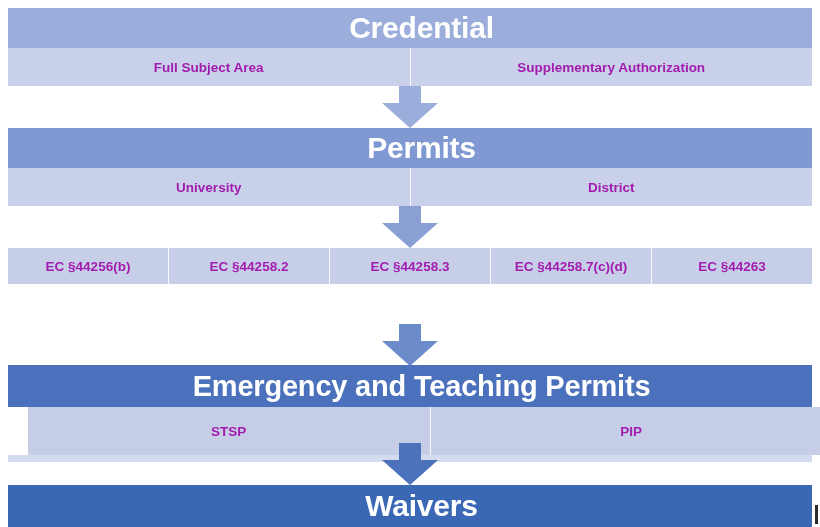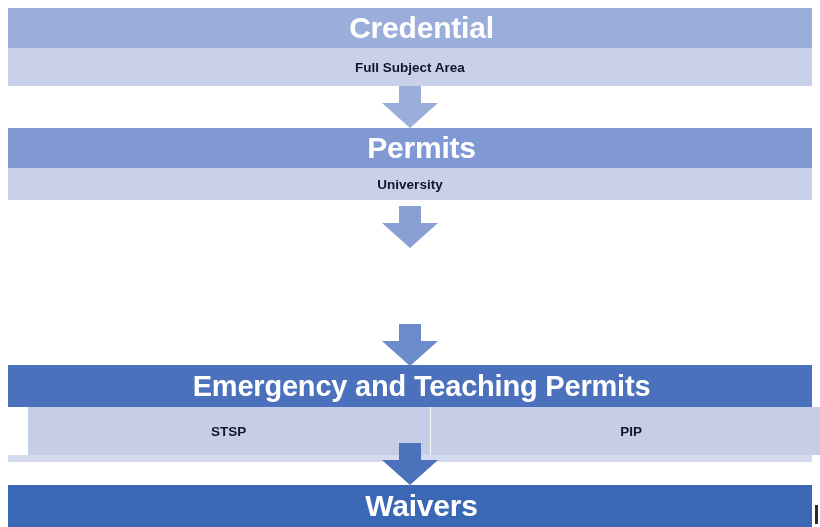--- a/index.html
+++ b/index.html
@@ -44,21 +44,21 @@
     width: 100%;
     box-sizing: border-box;
     display: flex;
     align-items: stretch;
   }
   .subcell {
     flex: 1 1 0;
     display: flex;
     align-items: center;
     justify-content: center;
-    color: #0f172a;
+    color: #a21caf;
     font-weight: bold;
     font-size: 13.5px;
     text-align: center;
     white-space: nowrap;
     box-sizing: border-box;
     border-right: 1px solid rgba(255,255,255,0.85);
   }
   .subcell:last-child { border-right: none; }
 
   
@@ -76,43 +76,52 @@
 </style>
 </head>
 <body>
 
 <div id="diagram">
 
   <div class="level" style="top:8px;">
     <div class="level-header" style="height:40px; font-size:30px; background:#9BADDA;">Credential</div>
     <div class="level-subrow" style="height:38px; background:#C9D0EA;">
       <div class="subcell">Full Subject Area</div>
+      <div class="subcell">Supplementary Authorization</div>
     </div>
   </div>
 
   <div class="arrow" style="left:382px; top:86px; height:42px;">
     <svg viewBox="0 0 56 42" preserveAspectRatio="none" aria-hidden="true">
       <polygon points="17,0 39,0 39,17 56,17 28,42 0,17 17,17" fill="#9BADDA"></polygon>
     </svg>
   </div>
 
   <div class="level" style="top:128px;">
     <div class="level-header" style="height:40px; font-size:30px; background:#8099D2;">Permits</div>
-    <div class="level-subrow" style="height:32px; background:#C9D0EA;">
+    <div class="level-subrow" style="height:38px; background:#C9D0EA;">
       <div class="subcell">University</div>
+      <div class="subcell">District</div>
     </div>
   </div>
 
   <div class="arrow" style="left:382px; top:206px; height:42px;">
     <svg viewBox="0 0 56 42" preserveAspectRatio="none" aria-hidden="true">
       <polygon points="17,0 39,0 39,17 56,17 28,42 0,17 17,17" fill="#8A9FD4"></polygon>
     </svg>
   </div>
 
   <div class="level" style="top:248px;">
+    <div class="level-subrow" style="height:36px; background:#C7CFE8;">
+      <div class="subcell">EC §44256(b)</div>
+      <div class="subcell">EC §44258.2</div>
+      <div class="subcell">EC §44258.3</div>
+      <div class="subcell">EC §44258.7(c)(d)</div>
+      <div class="subcell">EC §44263</div>
+    </div>
   </div>
 
   <div class="arrow" style="left:382px; top:324px; height:42px;">
     <svg viewBox="0 0 56 42" preserveAspectRatio="none" aria-hidden="true">
       <polygon points="17,0 39,0 39,17 56,17 28,42 0,17 17,17" fill="#6C8BCA"></polygon>
     </svg>
   </div>
 
   <div class="level" style="top:365px;">
     <div class="level-header" style="height:42px; font-size:29px; background:#4B71BC;">Emergency and Teaching Permits</div>

